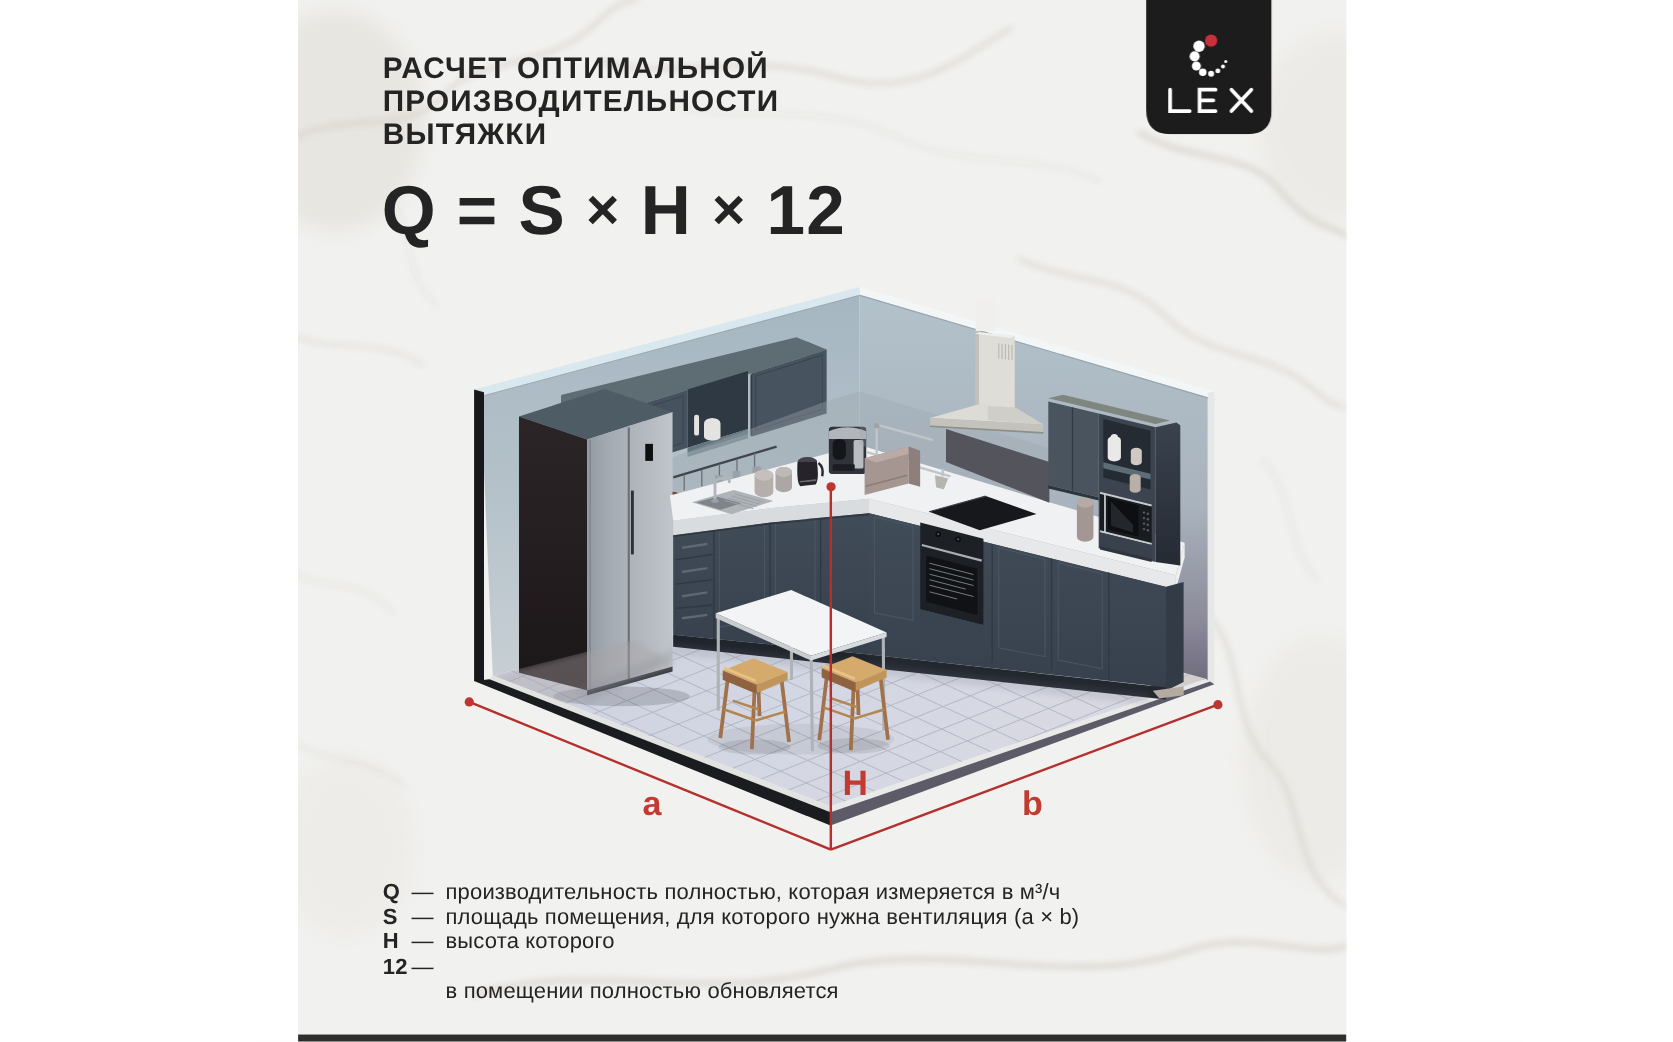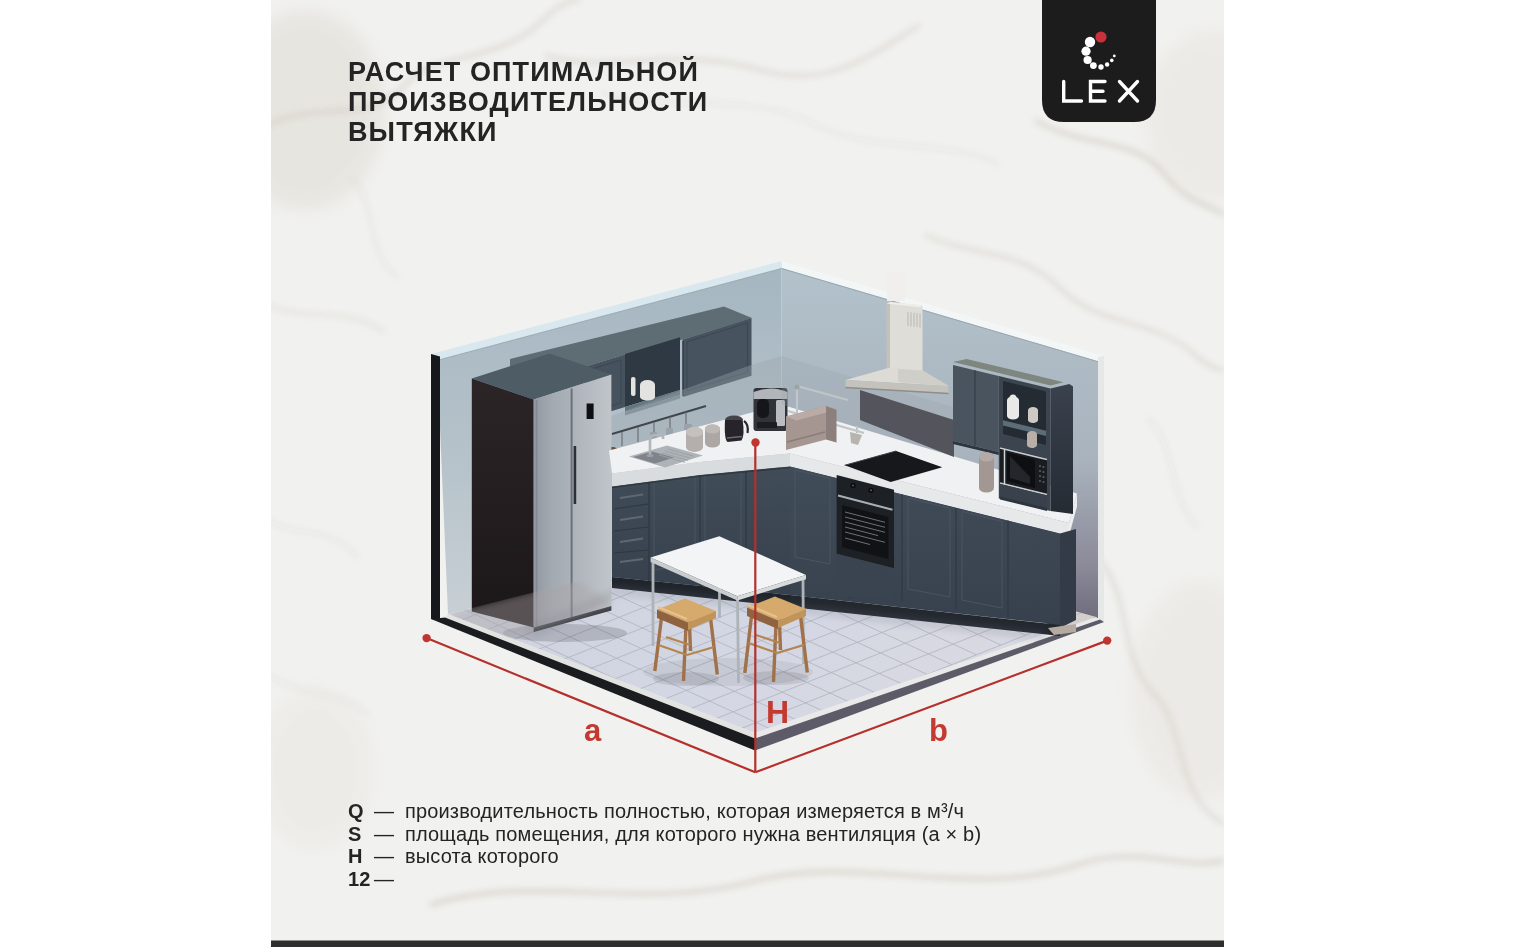--- a/index.html
+++ b/index.html
@@ -1,20 +1,20 @@
 <!DOCTYPE html>
 <html><head>
 <meta charset="utf-8">
 <style>
   html,body{margin:0;padding:0;background:#ffffff;}
   body{width:1521px;height:947px;position:relative;overflow:hidden;font-family:"Liberation Sans",sans-serif;}
   #card{position:absolute;left:271px;top:0;width:953px;height:947px;background:#f0efed;overflow:hidden;}
   #scene{position:absolute;left:0;top:0;}
   .txt{position:absolute;color:#242424;}
-  #heading{left:77px;top:46.5px;font-size:27px;line-height:30px;font-weight:bold;letter-spacing:1.1px;margin-top:10px;}
+  #heading{left:77px;top:46.5px;font-size:27px;line-height:30px;font-weight:bold;letter-spacing:1.1px;}
   #formula{left:76px;top:156px;font-size:63px;font-weight:bold;letter-spacing:0.9px;white-space:nowrap;}
   #formula .x{font-size:52px;position:relative;top:-5px;}
   #legend{left:77px;top:800px;font-size:20px;line-height:22.6px;letter-spacing:0.15px;}
   #legend .row{display:flex;}
   #legend .lb{width:26px;font-weight:bold;flex:none;}
   #legend .dash{width:31px;flex:none;}
   #legend .tx{white-space:nowrap;}
   #legend b{font-weight:normal;}
 </style>
 </head>
@@ -445,20 +445,21 @@
   <circle cx="1107.2" cy="640.6" r="4.2" fill="#bf3631"></circle>
   <text x="584" y="741" font-size="31" font-weight="bold" fill="#c23a30">a</text>
   <text x="766" y="723" font-size="32" font-weight="bold" fill="#c23a30">H</text>
   <text x="929" y="741" font-size="31" font-weight="bold" fill="#c23a30">b</text>
 </g>
 
 <rect x="268" y="940.5" width="956" height="6.5" fill="#2e2e2d"></rect>
 </svg>
 
 <div id="heading" class="txt">РАСЧЕТ ОПТИМАЛЬНОЙ<br>ПРОИЗВОДИТЕЛЬНОСТИ<br>ВЫТЯЖКИ</div>
+<div id="formula" class="txt">Q = S <span class="x">×</span> H <span class="x">×</span> 12</div>
 
 <svg id="logo" width="114" height="122" viewBox="0 0 114 122" style="position:absolute;left:771px;top:0;" xmlns="http://www.w3.org/2000/svg">
   <path d="M0,0 H114 V100 Q114,122 92,122 H22 Q0,122 0,100 Z" fill="#1c1c1c"></path>
   <circle cx="59" cy="37" r="5.6" fill="#c8313c"></circle>
   <circle cx="48" cy="42" r="5.2" fill="#ffffff"></circle>
   <circle cx="44" cy="51.2" r="4.6" fill="#ffffff"></circle>
   <circle cx="45.6" cy="60" r="4.1" fill="#ffffff"></circle>
   <circle cx="51.4" cy="65.6" r="3.4" fill="#ffffff"></circle>
   <circle cx="59" cy="67" r="2.7" fill="#ffffff"></circle>
   <circle cx="65.1" cy="64.5" r="2.2" fill="#ffffff"></circle>
@@ -484,14 +485,19 @@
       </div>
   <div class="row">
         <span class="lb">H</span>
         <span class="dash">—</span>
         <span class="tx">высота которого</span>
       </div>
   <div class="row">
         <span class="lb">12</span>
         <span class="dash">—</span>
       </div>
+  <div class="row">
+        <span class="lb"></span>
+        <span class="dash"></span>
+        <span class="tx">в помещении полностью обновляется</span>
+      </div>
 </div>
 </div>
 
 </body></html>

